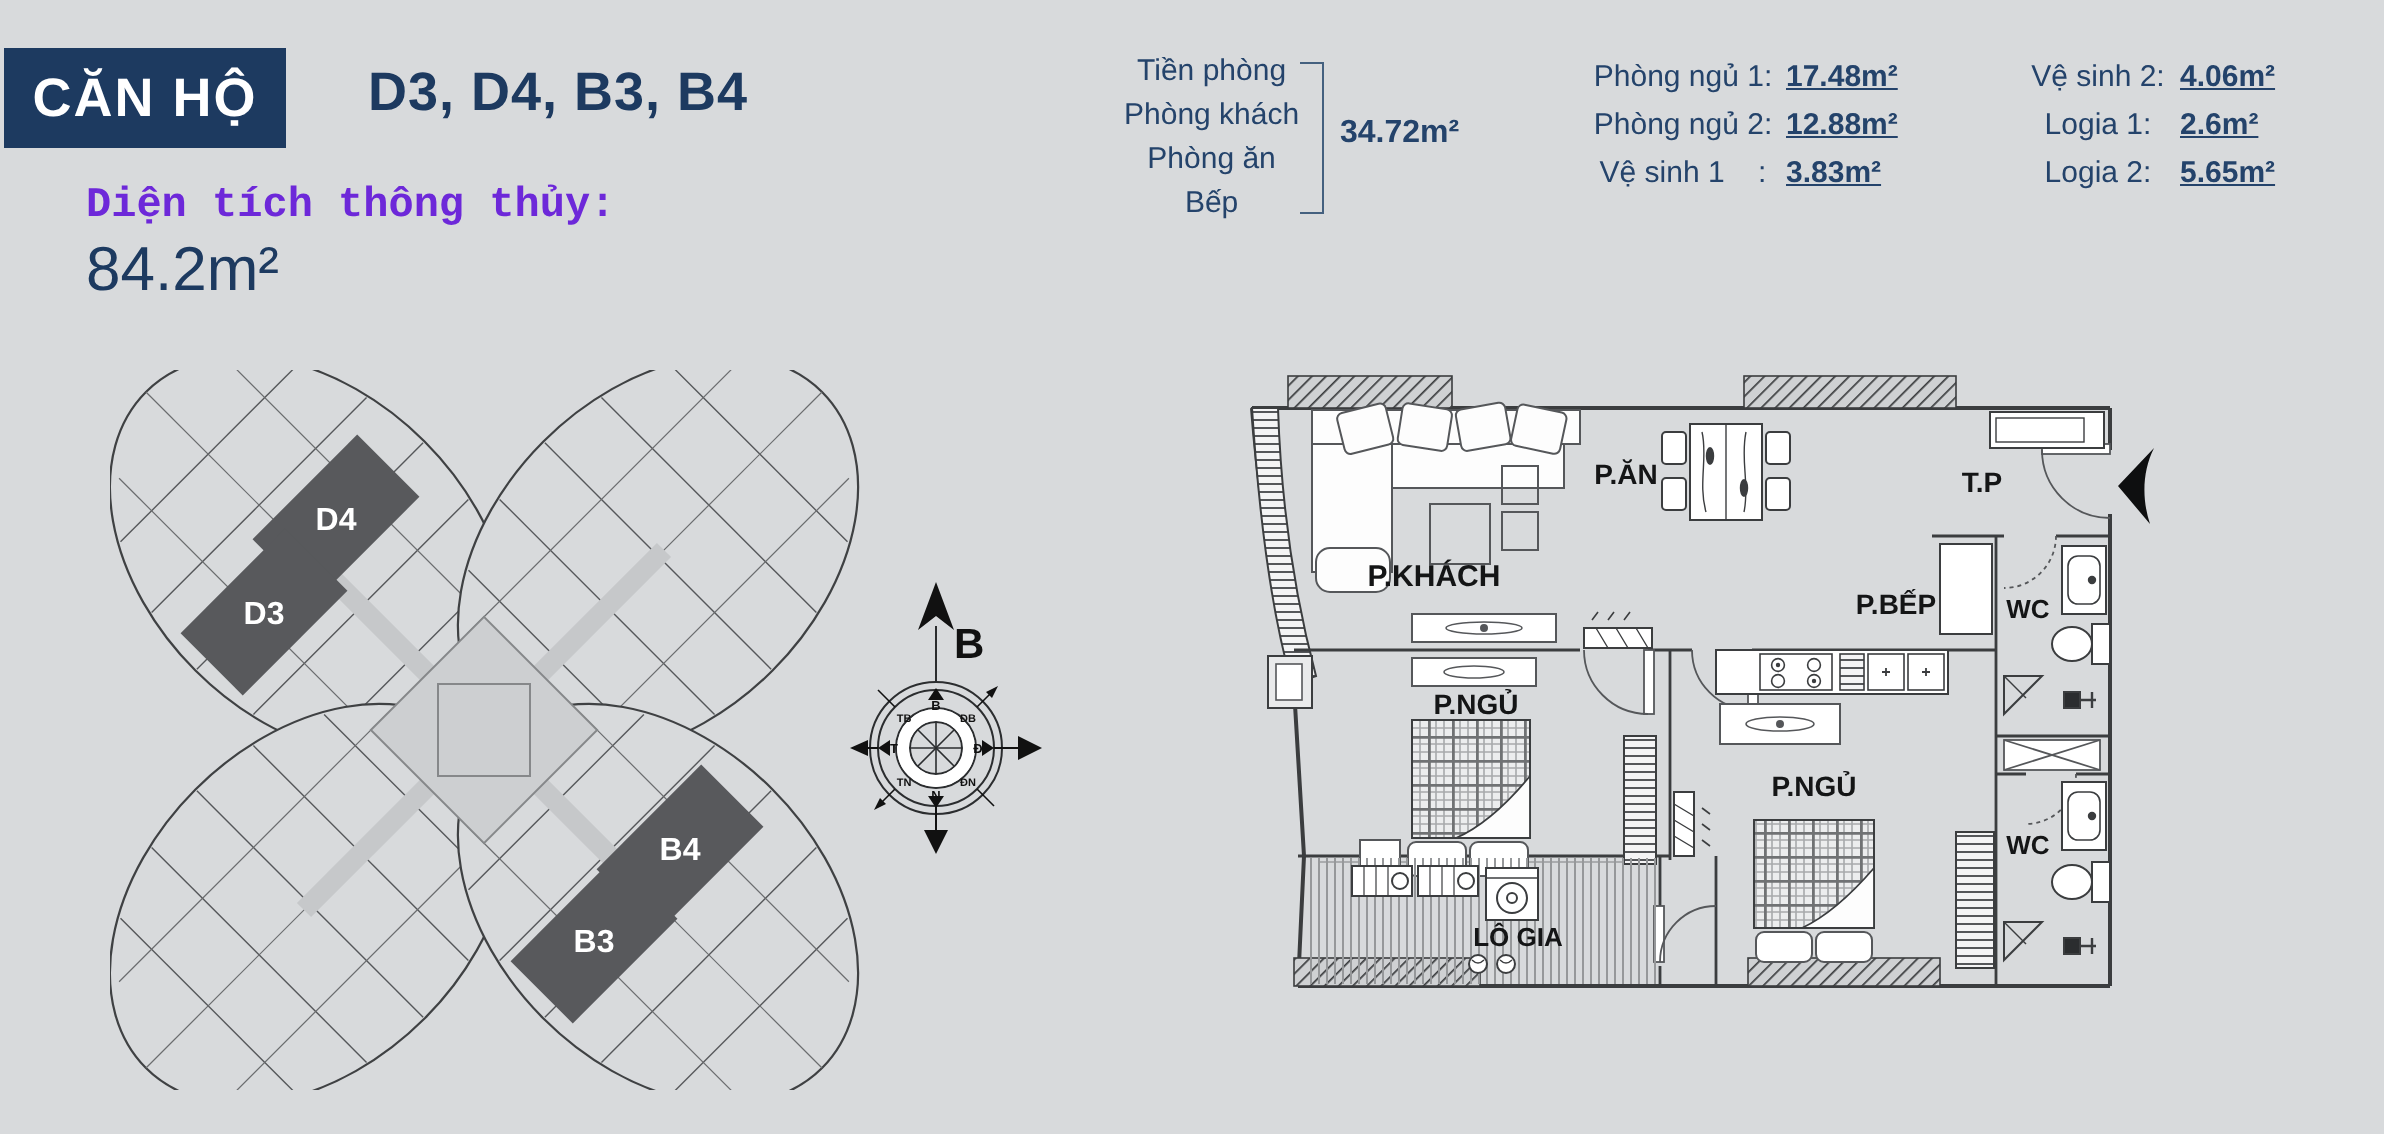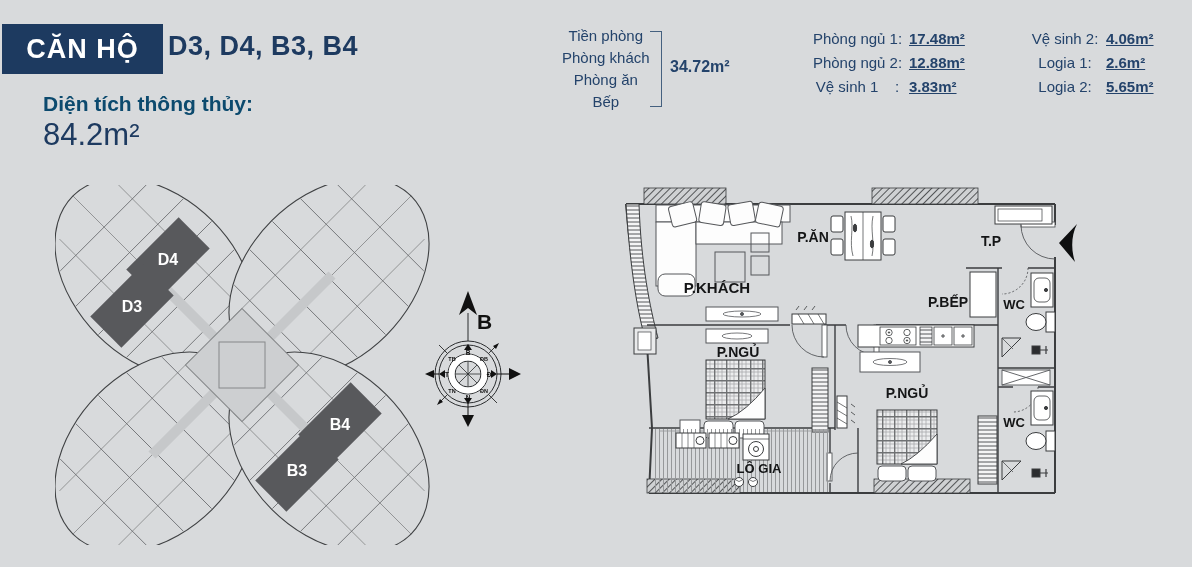--- a/index.html
+++ b/index.html
@@ -1,35 +1,35 @@
 <!DOCTYPE html>
 <html><head>
 <meta charset="utf-8">
 <style>
   html,body{margin:0;padding:0;width:1192px;height:567px;overflow:hidden;
     font-family:"Liberation Sans",sans-serif;background:#d8dadc;}
   .abs{position:absolute;}
   #stage{position:relative;width:1192px;height:567px;background:#d8dadc;}
   
-  .badge{left:2px;top:24px;width:161px;height:50px;background:#1d3a60;color:#fff;
+  .badge{left:2px;top:24px;width:141px;height:50px;background:#1d3a60;color:#fff;
     display:flex;align-items:center;justify-content:center;font-size:27px;font-weight:bold;letter-spacing:1px;}
-  .unitlist{left:168px;top:31px;font-size:27px;font-weight:600;color:#1d3a60;letter-spacing:.5px;text-align:right;}
-  .subtl{left:43px;top:92px;font-size:21px;font-weight:bold;color:#0c4a6e;}
+  .unitlist{left:184px;top:31px;font-size:27px;font-weight:600;color:#1d3a60;letter-spacing:.5px;text-align:right;}
+  .subtl{left:43px;top:92px;font-size:21px;font-weight:bold;color:#6d28d9;font-family:Liberation Mono, monospace;}
   .bigarea{left:43px;top:117px;font-size:31px;font-weight:normal;color:#1d3a60;}
   
   .atable{color:#24436b;font-size:15px;text-align:center;}
   .grp{left:562px;top:25px;line-height:22px;}
   .grp div{white-space:pre;}
   .bracket{left:650px;top:31px;width:11px;height:74px;border-top:1.5px solid #44607f;
     border-right:1.5px solid #44607f;border-bottom:1.5px solid #44607f;}
   .gval{left:670px;top:58px;font-weight:bold;font-size:16px;}
   .collist{line-height:24px;}
   .c2{left:790px;top:27px;}
   .c3{left:1008px;top:27px;}
-  .row{display:flex;margin-left:16px;}
+  .row{display:flex;}
   .c2 .lbl{width:103px;white-space:pre;}
   .c3 .lbl{width:82px;white-space:pre;}
   .val{font-weight:bold;text-decoration:underline;}
   svg text{font-family:"Liberation Sans",sans-serif;}
   .plabel{fill:#141516;font-weight:600;}
   .ulabel{fill:#ffffff;font-weight:bold;font-size:16px;}
 </style>
 </head>
 <body>
 

